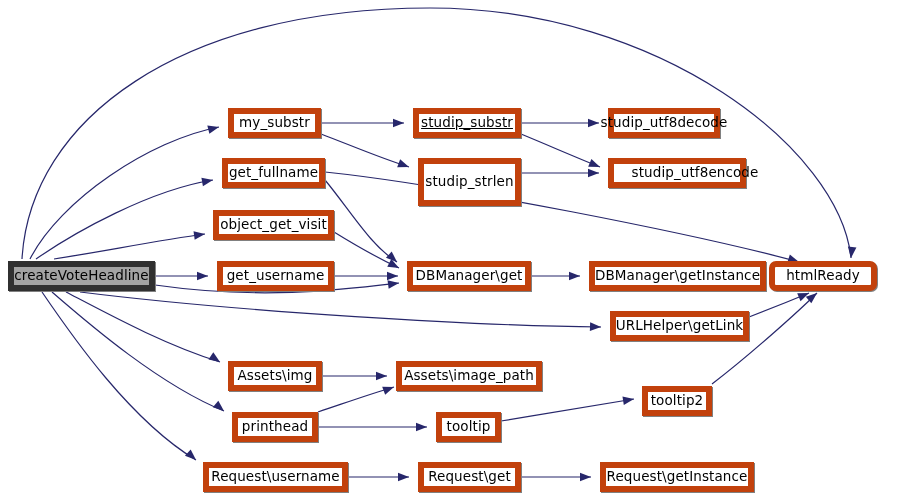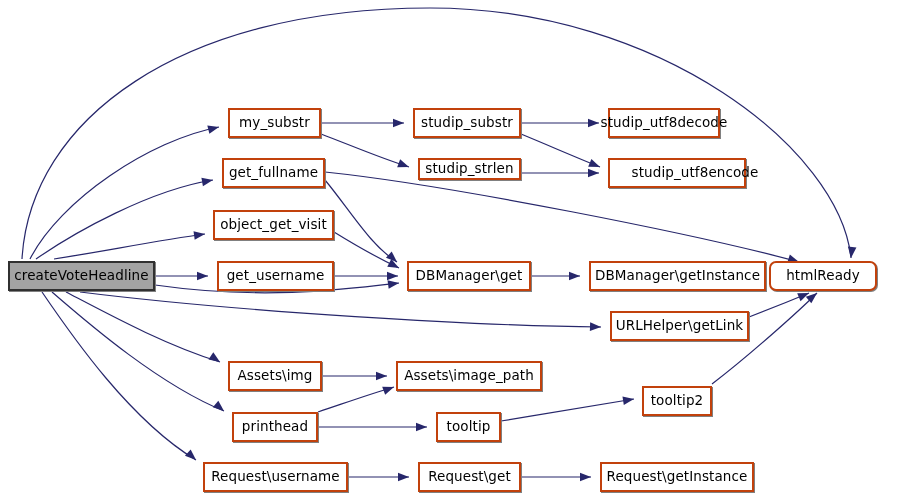--- a/index.html
+++ b/index.html
@@ -19,21 +19,21 @@
     position: absolute;
     left: 0;
     top: 0;
     width: 909px;
     height: 496px;
     pointer-events: none;
   }
   .node {
     position: absolute;
     box-sizing: border-box;
-    border: 2px solid #c2410c;
+    border: 6px solid #c2410c;
     background: #ffffff;
     color: #000000;
     font-size: 13.5px;
     line-height: 1;
     display: flex;
     align-items: center;
     justify-content: center;
     white-space: nowrap;
     box-shadow: 1px 1px 0 0 #808080;
     letter-spacing: 0.1px;
@@ -127,24 +127,24 @@
       </div>
       <div class="node" style="left: 228px; top: 361px; width: 94px; height: 30px;">
         <span class="node-label">Assets\img</span>
       </div>
       <div class="node" style="left: 232px; top: 412px; width: 86px; height: 30px;">
         <span class="node-label">printhead</span>
       </div>
       <div class="node" style="left: 203px; top: 462px; width: 145px; height: 30px;">
         <span class="node-label">Request\username</span>
       </div>
-      <div class="node" style="left: 413px; top: 108px; width: 108px; height: 30px;">
+      <div class="node" style="left: 413px; top: 108px; width: 108px; height: 30px; text-decoration: underline;">
         <span class="node-label">studip_substr</span>
       </div>
-      <div class="node" style="left: 418px; top: 158px; width: 103px; height: 22px;">
+      <div class="node" style="left: 418px; top: 158px; width: 103px; height: 48px;">
         <span class="node-label">studip_strlen</span>
       </div>
       <div class="node" style="left: 407px; top: 261px; width: 124px; height: 30px;">
         <span class="node-label">DBManager\get</span>
       </div>
       <div class="node" style="left: 396px; top: 361px; width: 146px; height: 30px;">
         <span class="node-label">Assets\image_path</span>
       </div>
       <div class="node" style="left: 436px; top: 412px; width: 65px; height: 30px;">
         <span class="node-label">tooltip</span>

